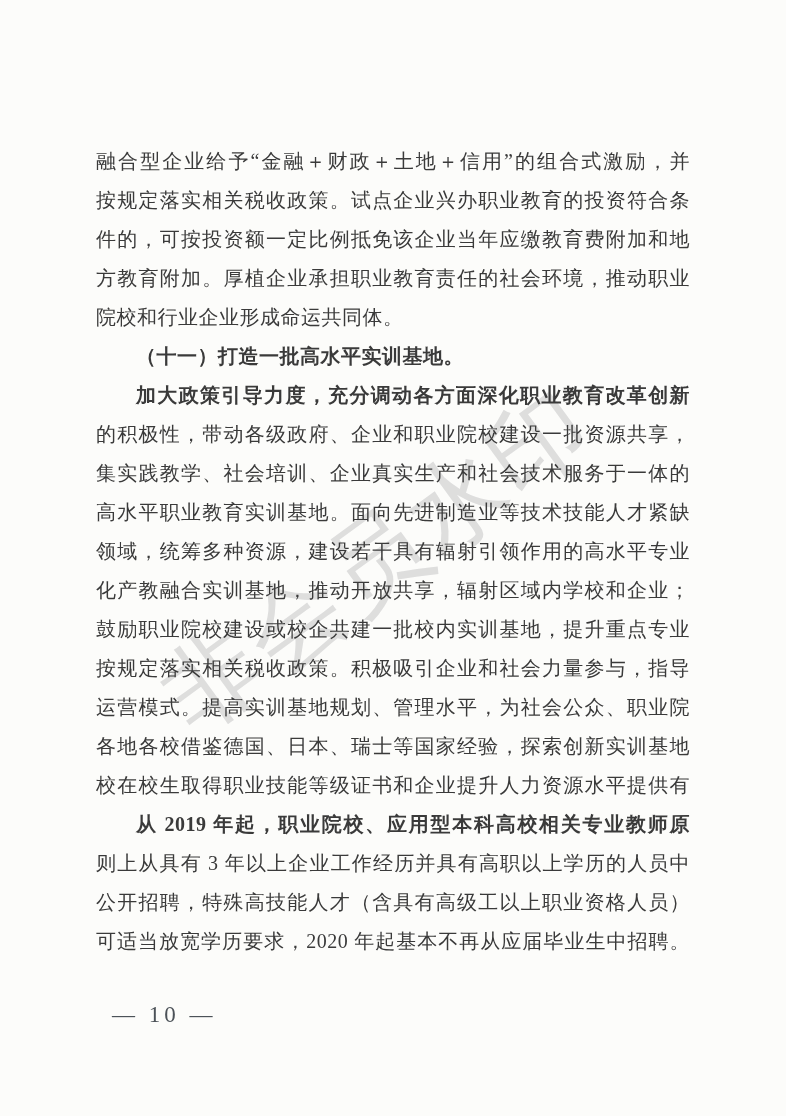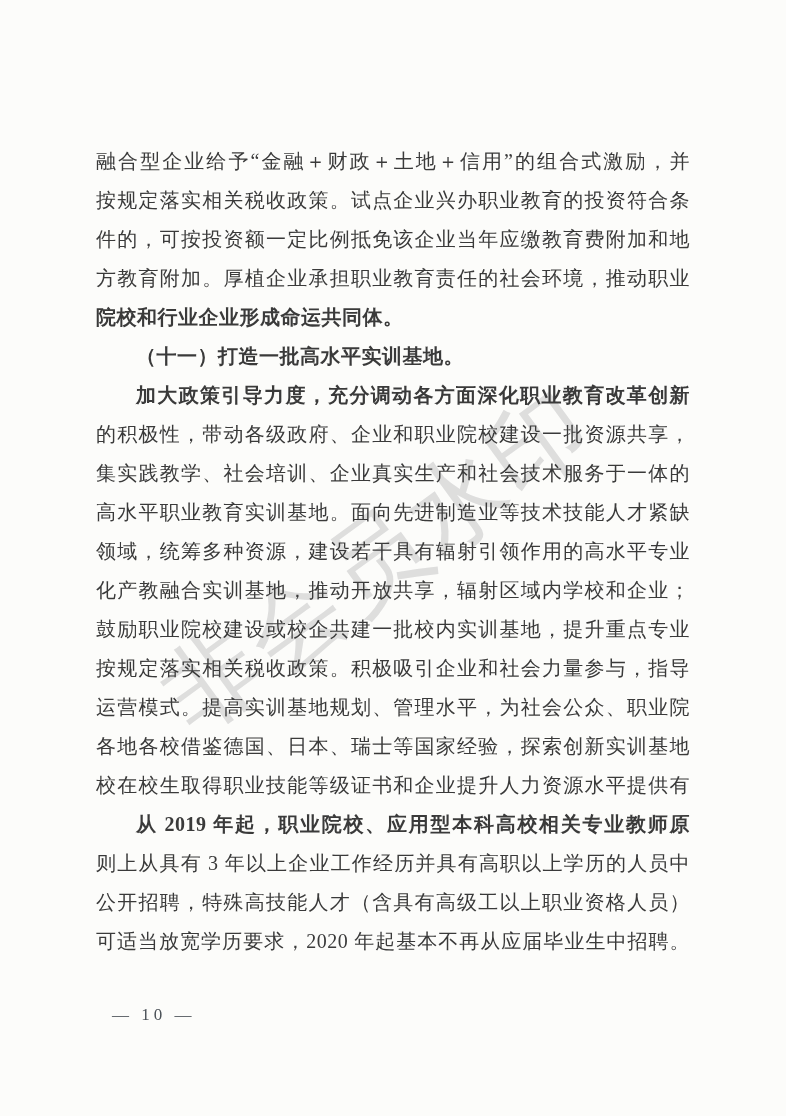--- a/index.html
+++ b/index.html
@@ -54,28 +54,27 @@
     font-weight: bold;
     text-align-last: left;
     text-indent: 2em;
   }
   .line.indent {
     text-indent: 2em;
     font-weight: bold;
   }
   .line.last {
     text-align-last: left;
-    font-weight: bold;
   }
   .page-num {
     position: absolute;
     left: 112px;
     top: 1002px;
     z-index: 1;
-    font-size: 17px;
+    font-size: 23px;
     line-height: 26px;
     letter-spacing: 4px;
     color: var(--pagenum, #4c5258);
   }
 </style>
 </head>
 <body>
 
 <div class="page">
 

